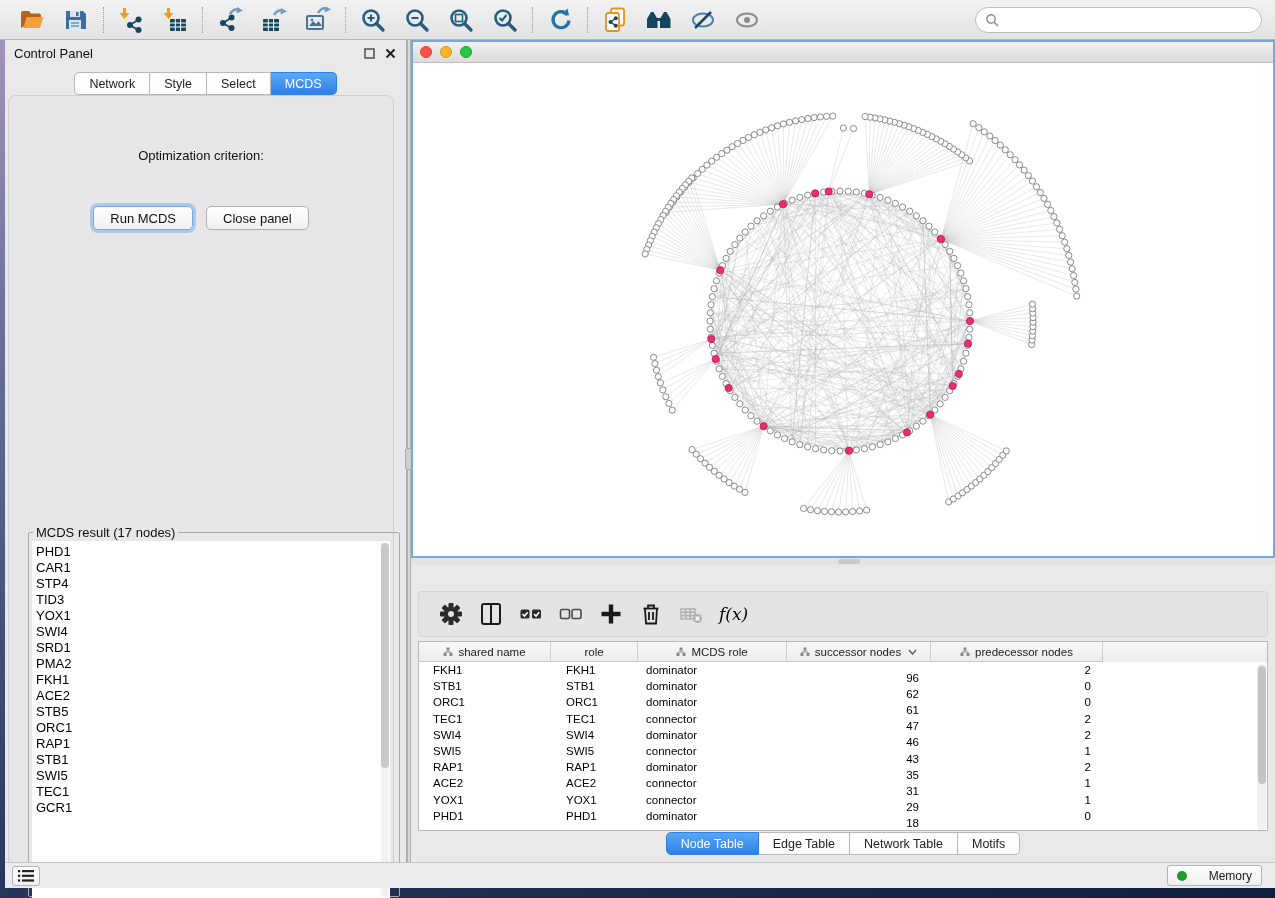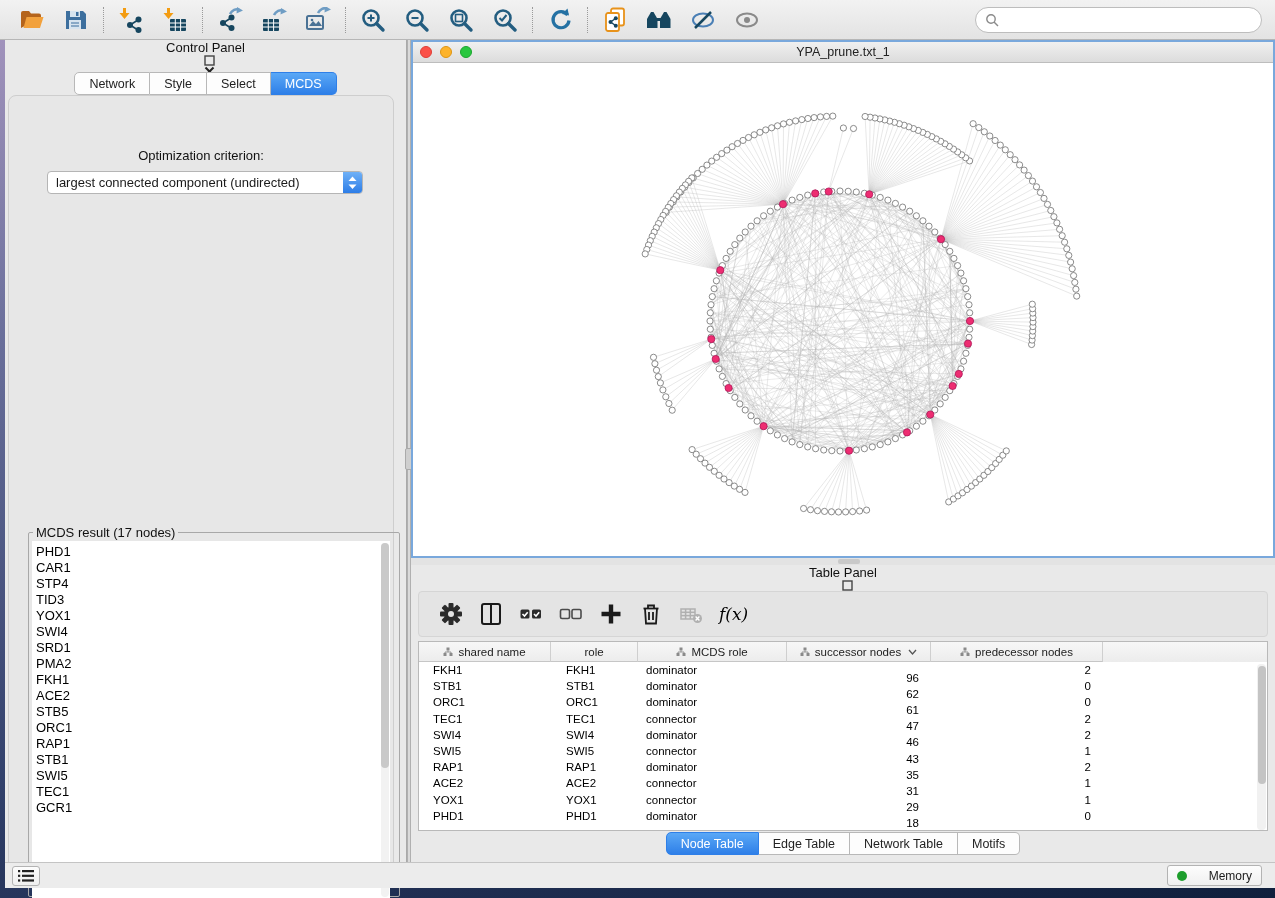--- a/index.html
+++ b/index.html
@@ -12,21 +12,21 @@
     background:linear-gradient(#f2f2f2,#e3e3e3);border-bottom:1px solid #b6b6b6;
     display:flex;align-items:center;padding-left:10px;}
   .tb-ico{width:26px;height:26px;margin:0 9px;display:flex;align-items:center;justify-content:center;cursor:pointer;}
   .tb-ico svg{width:26px;height:26px;}
   .tb-sep{width:1px;height:26px;border-left:1px dotted #9a9a9a;margin:0 5px;}
   .searchbox{position:absolute;right:13px;top:7px;width:287px;height:26px;background:#fff;
     border:1px solid #bdbdbd;border-radius:13px;display:flex;align-items:center;padding:0 9px;}
   .searchbox input{border:none;outline:none;flex:1;font-size:12px;background:transparent;font-family:"Liberation Sans",sans-serif;}
   
   .control-panel{position:absolute;left:5px;top:40px;width:402px;height:822px;background:#e9e9e9;border-right:1px solid #a9a9a9;}
-  .panel-titlebar{position:relative;height:26px;display:flex;align-items:center;padding:0 9px;font-size:13px;color:#111;flex-direction:column;}
+  .panel-titlebar{position:relative;height:26px;display:flex;align-items:center;padding:0 9px;font-size:13px;color:#111;}
   .panel-titlebar .spacer{flex:1;}
   .mini-ico{width:13px;height:13px;margin-left:8px;display:flex;align-items:center;justify-content:center;cursor:pointer;}
   .cp-tabs{position:absolute;left:0;top:32px;width:100%;display:flex;justify-content:center;}
   .tab{height:23px;padding:0 14px;display:flex;align-items:center;font-size:12.5px;background:#fdfdfd;
     border:1px solid #b8b8b8;border-left:none;cursor:pointer;color:#222;}
   .tab:first-child{border-left:1px solid #b8b8b8;border-radius:5px 0 0 5px;}
   .tab:last-child{border-radius:0 5px 5px 0;}
   .tab.active{background:linear-gradient(#5aa8f6,#2e7fe8);border-color:#2e7fe8;color:#fff;}
   .cp-body{position:absolute;left:3px;top:55px;width:386px;height:790px;background:#e7e7e7;
     border:1px solid #cecece;border-radius:8px;}
@@ -270,30 +270,23 @@
         </div>
       <div class="tab">
           <span>Select</span>
         </div>
       <div class="tab active">
           <span>MCDS</span>
         </div>
     </div>
     <div class="cp-body">
       <div class="opt-label">Optimization criterion:</div>
-      <div class="combo">
-        <span class="val">largest connected component (undirected)</span>
-        <span class="step">
-          <svg viewBox="0 0 9 6">
-              <path d="M0.5 5L4.5 0.5 8.5 5z" fill="#fff"></path>
-            </svg>
-          <svg viewBox="0 0 9 6">
-              <path d="M0.5 0.5L4.5 5 8.5 0.5z" fill="#fff"></path>
-            </svg>
-        </span>
+      <div class="btn-row">
+        <button class="pbtn focus">Run MCDS</button>
+        <button class="pbtn">Close panel</button>
       </div>
       <fieldset class="mcds-fieldset">
         <legend>MCDS result (17 nodes)</legend>
         <div class="mcds-list">
             <div class="list-item">PHD1</div>
             <div class="list-item">CAR1</div>
             <div class="list-item">STP4</div>
             <div class="list-item">TID3</div>
             <div class="list-item">YOX1</div>
             <div class="list-item">SWI4</div>
@@ -318,21 +311,20 @@
 
   <div class="v-split">
       <div class="v-grip"></div>
     </div>
 
   <div class="net-window">
     <div class="net-titlebar">
       <span class="tl red"></span>
       <span class="tl yellow"></span>
       <span class="tl green"></span>
-      <span class="net-title">YPA_prune.txt_1</span>
     </div>
     <svg id="netsvg" class="net-canvas" viewBox="0 0 860 493">
         <line x1="557.0" y1="258.0" x2="306.1" y2="210.1" stroke="#b0b0b0" stroke-width="0.55" opacity="0.5"></line>
         <line x1="557.0" y1="258.0" x2="503.4" y2="363.2" stroke="#b0b0b0" stroke-width="0.55" opacity="0.5"></line>
         <line x1="557.0" y1="258.0" x2="357.3" y2="367.8" stroke="#b0b0b0" stroke-width="0.55" opacity="0.5"></line>
         <line x1="557.0" y1="258.0" x2="489.6" y2="144.1" stroke="#b0b0b0" stroke-width="0.55" opacity="0.5"></line>
         <line x1="557.0" y1="258.0" x2="298.0" y2="274.3" stroke="#b0b0b0" stroke-width="0.55" opacity="0.5"></line>
         <line x1="557.0" y1="258.0" x2="410.7" y2="129.0" stroke="#b0b0b0" stroke-width="0.55" opacity="0.5"></line>
         <line x1="557.0" y1="258.0" x2="332.2" y2="347.0" stroke="#b0b0b0" stroke-width="0.55" opacity="0.5"></line>
         <line x1="557.0" y1="258.0" x2="509.9" y2="358.2" stroke="#b0b0b0" stroke-width="0.55" opacity="0.5"></line>
@@ -1140,34 +1132,20 @@
         <circle cx="539.6" cy="323.0" r="3.6" fill="#ee2d71" stroke="#b0175a" stroke-width="0.8"></circle>
         <circle cx="545.8" cy="310.9" r="3.6" fill="#ee2d71" stroke="#b0175a" stroke-width="0.8"></circle>
         <circle cx="555.0" cy="280.6" r="3.6" fill="#ee2d71" stroke="#b0175a" stroke-width="0.8"></circle>
       </svg>
   </div>
   <div class="h-split">
       <div class="h-grip"></div>
     </div>
 
   <div class="table-panel">
-    <div class="panel-titlebar">
-      <span>Table Panel</span>
-      <span class="spacer"></span>
-      <span class="mini-ico">
-          <svg width="11" height="11" viewBox="0 0 11 11">
-            <rect x="1" y="1" width="9" height="9" fill="none" stroke="#444" stroke-width="1.4"></rect>
-          </svg>
-        </span>
-      <span class="mini-ico">
-          <svg width="11" height="11" viewBox="0 0 11 11">
-            <path d="M1.5 1.5l8 8M9.5 1.5l-8 8" stroke="#222" stroke-width="2"></path>
-          </svg>
-        </span>
-    </div>
     <div class="tp-toolbar">
       <div class="tp-ico">
         <svg viewBox="0 0 24 24">
             <g fill="#2b2b2b">
               <rect x="9.5" y="1" width="5" height="22" rx="1"></rect>
               <rect x="1" y="9.5" width="22" height="5" rx="1"></rect>
               <rect x="9.5" y="1" width="5" height="22" rx="1" transform="rotate(45 12 12)"></rect>
               <rect x="9.5" y="1" width="5" height="22" rx="1" transform="rotate(-45 12 12)"></rect>
               <circle cx="12" cy="12" r="7"></circle>
             </g>

